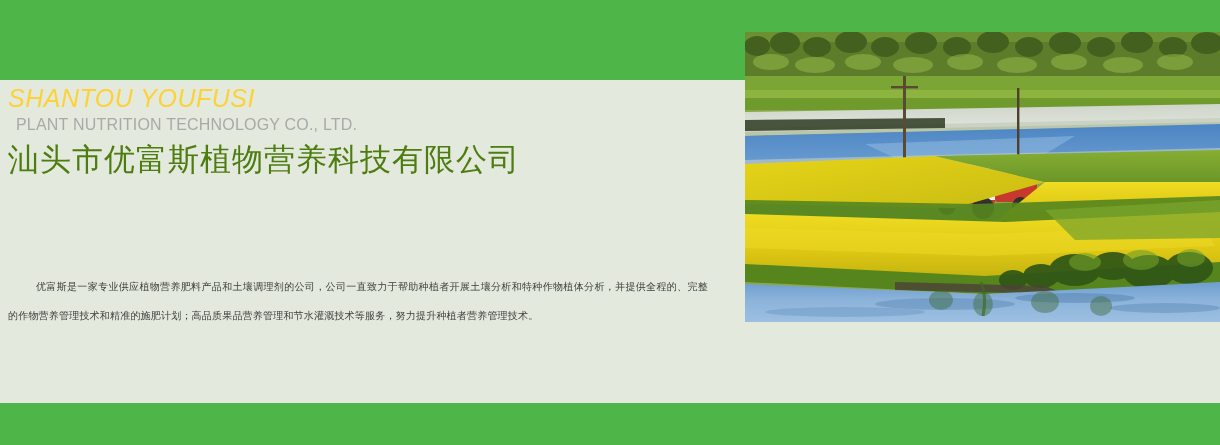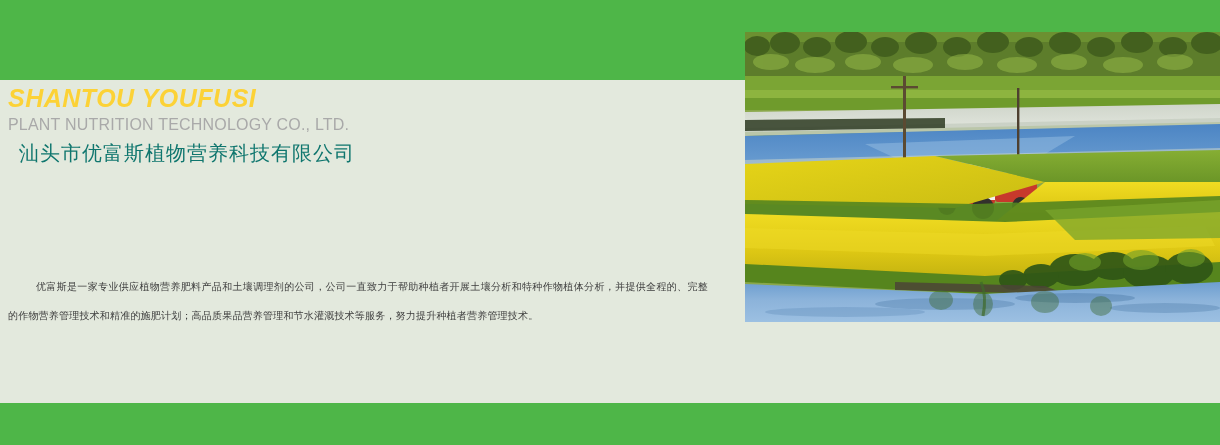--- a/index.html
+++ b/index.html
@@ -36,42 +36,42 @@
   }
 
   .brand {
     position: absolute;
     left: 8px;
     top: 85px;
     width: 720px;
   }
   .brand-en {
     font-size: 25px;
-    font-weight: bold;
+    font-weight: normal;
     font-style: italic;
     letter-spacing: 0.5px;
     color: #fcd236;
     line-height: 1.05;
     margin: 0;
     white-space: nowrap;
   }
   .brand-sub {
     font-size: 16px;
     letter-spacing: 0.2px;
     color: #a9a9a9;
     line-height: 1.45;
-    margin: 2px 0 0 0;
+    margin: 2px 0 0 8px;
     white-space: nowrap;
   }
   .brand-cn {
-    font-size: 20px;
-    color: #0f766e;
+    font-size: 31px;
+    color: #4d7c0f;
     letter-spacing: 1px;
     line-height: 1.3;
-    margin: 4px 0 0 11px;
+    margin: 4px 0 0 0;
     white-space: nowrap;
   }
 
   .body-copy {
     position: absolute;
     left: 8px;
     top: 272px;
     width: 700px;
     font-size: 10px;
     color: #3d3d3d;

